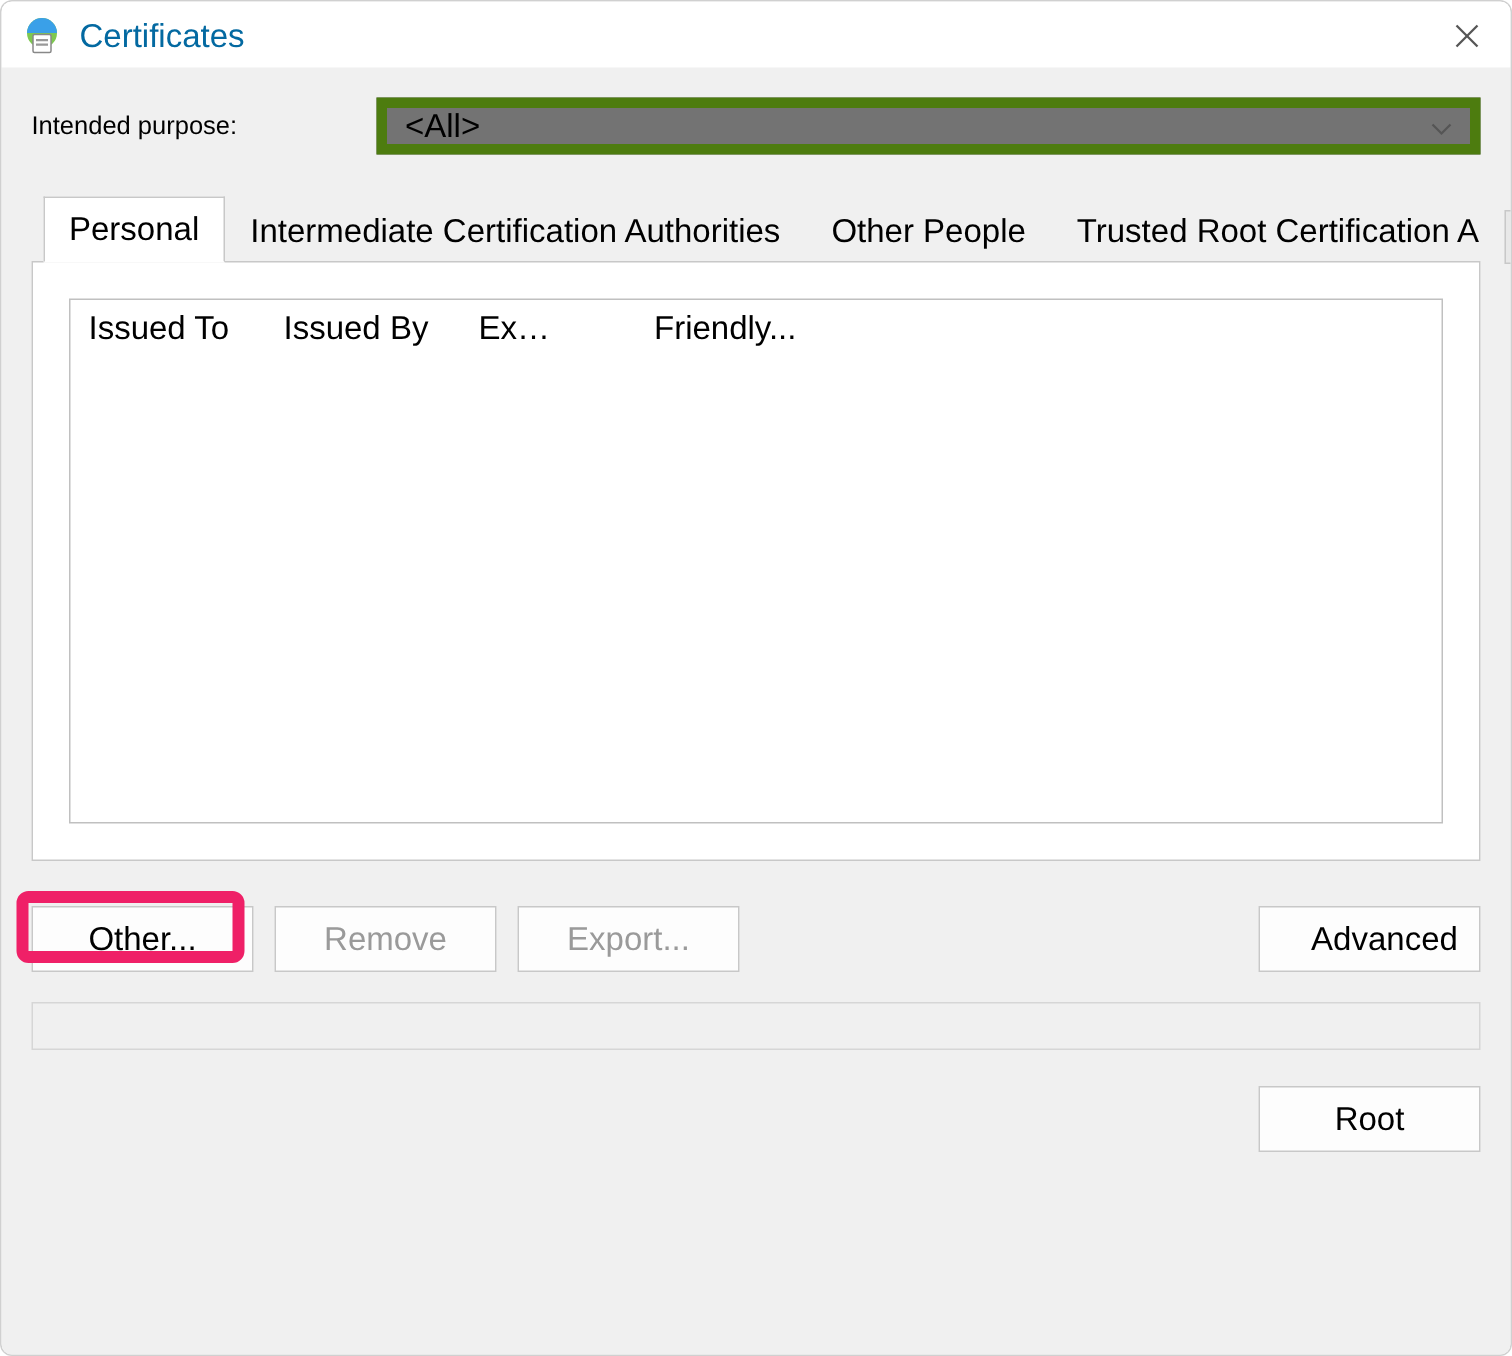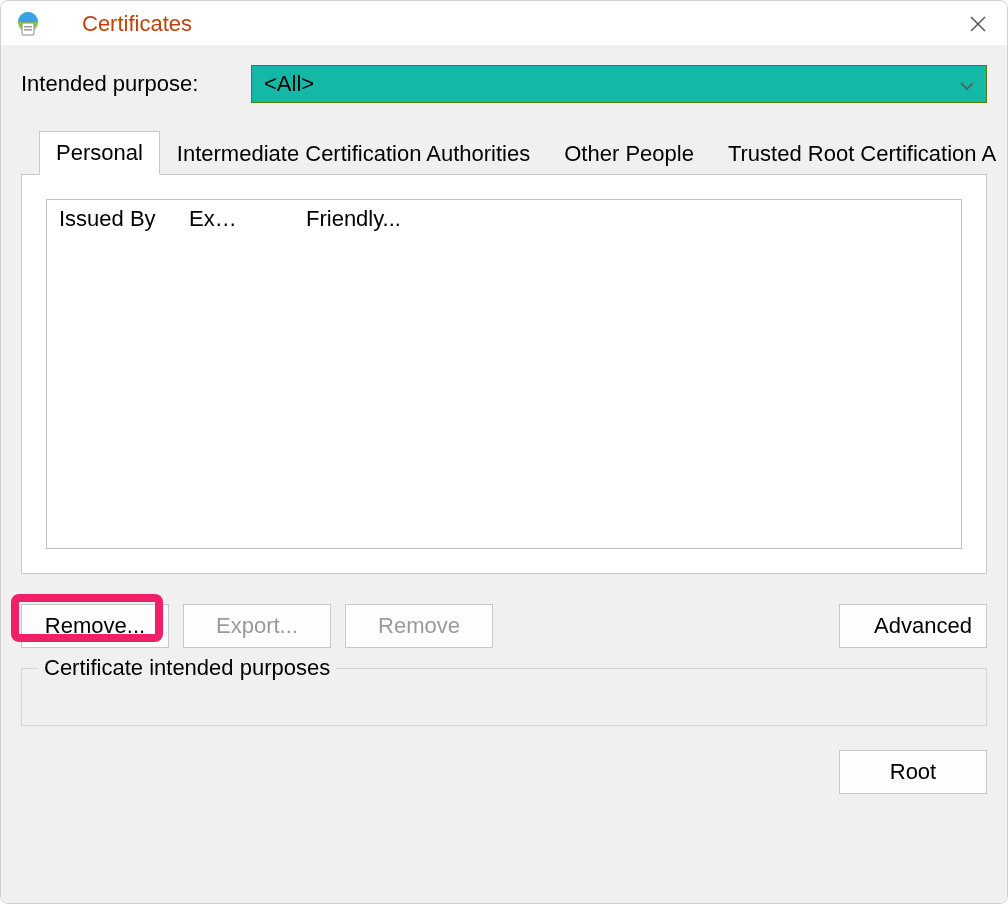--- a/index.html
+++ b/index.html
@@ -31,23 +31,22 @@
       background: #fff;
     }
     .titlebar-icon {
       width: 26px;
       height: 26px;
       margin-right: 12px;
       position: relative;
     }
     .title-text {
       font-size: 22px;
-      color: #c2410c;
+      color: #0369a1;
       flex: 1;
-      margin-left: 29px;
     }
     .close-x {
       width: 30px;
       height: 30px;
       color: #777;
       display: flex;
       align-items: center;
       justify-content: center;
       cursor: pointer;
     }
@@ -58,40 +57,40 @@
       display: flex;
       flex-direction: column;
       position: relative;
     }
     .purpose-row {
       display: flex;
       align-items: center;
       margin-bottom: 28px;
     }
     .purpose-label {
-      font-size: 22px;
+      font-size: 17px;
       color: #000;
       width: 230px;
     }
     .purpose-select {
       flex: 1;
-      background: #14b8a6;
-      border: 1px solid #4d7c0f;
+      background: #737373;
+      border: 7px solid #4d7c0f;
       height: 38px;
       display: flex;
       align-items: center;
       justify-content: space-between;
       padding: 0 12px;
       font-size: 22px;
       cursor: pointer;
     }
     .tabs-row {
       display: flex;
       align-items: flex-end;
-      margin-left: 18px;
+      margin-left: 8px;
     }
     .tab {
       padding: 8px 16px 8px 16px;
       font-size: 22px;
       color: #000;
       background: #f0f0f0;
       border: 1px solid transparent;
       border-bottom: none;
       cursor: pointer;
       white-space: nowrap;
@@ -245,36 +244,36 @@
         <div class="tab-arrow">
           
         </div>
 
       </div>
     </div>
 
     <div class="tab-panel">
       <div class="list-box">
         <div class="list-header">
+          <div class="col col-0">Issued To</div>
           <div class="col col-1">Issued By</div>
           <div class="col col-2">Expi...</div>
           <div class="col col-3">Friendly...</div>
         </div>
       </div>
     </div>
 
     <div class="button-row">
-      <div class="btn" id="import-btn">Remove...</div>
+      <div class="btn" id="import-btn">Other...</div>
+      <div class="btn disabled">Remove</div>
       <div class="btn disabled">Export...</div>
-      <div class="btn disabled">Remove</div>
       <div class="btn advanced">Advanced</div>
     </div>
 
     <div class="groupbox">
-      <span class="groupbox-label">Certificate intended purposes</span>
     </div>
 
     <div class="bottom-row">
       <div class="btn">Root</div>
     </div>
 
     <div class="highlight-box" id="hl" style="left: 10px; top: 549px; width: 152px; height: 48px;"></div>
   </div>
 </div>
 

